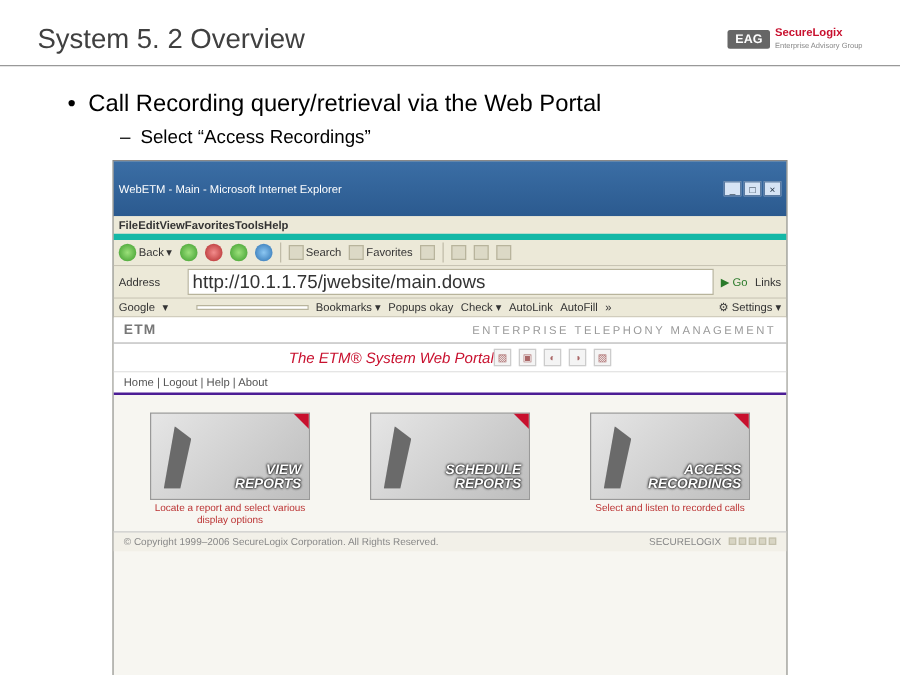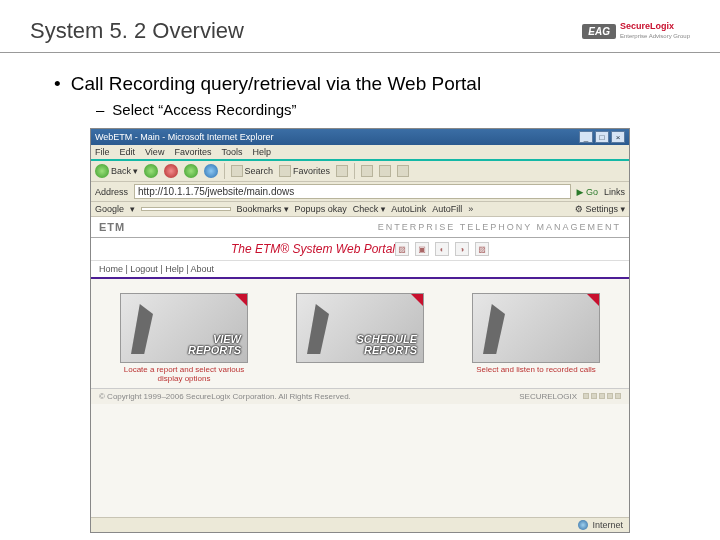--- a/index.html
+++ b/index.html
@@ -26,21 +26,20 @@
   .logo-eag {
     display: flex;
     align-items: center;
     gap: 4px;
   }
   .eag-badge {
     background: #666;
     color: #fff;
     font-size: 10px;
     font-weight: bold;
-    font-style: italic;
     padding: 2px 6px;
     border-radius: 2px;
   }
   .eag-text {
     font-size: 9px;
     line-height: 1;
   }
   .eag-secure { color: #c8102e; font-weight: bold; }
   .eag-sub { color: #888; font-size: 6px; }
   .content { padding: 20px 40px 0 40px; }
@@ -68,54 +67,54 @@
     background: #ece9d8;
     font-size: 9px;
     color: #333;
   }
   .titlebar {
     background: linear-gradient(#3b6ea5,#2b5a8f);
     color: #fff;
     display: flex;
     justify-content: space-between;
     align-items: center;
-    padding: 2px 4px;
+    padding: 16px 4px;
     font-size: 9px;
   }
   .win-btns { display: flex; gap: 2px; }
   .wbtn {
     width: 14px; height: 12px; background: #d6e4f5;
     border: 1px solid #5a7aa0; font-size: 8px;
     display: flex; align-items: center; justify-content: center;
     color: #234;
   }
   .menubar {
     background: #ece9d8;
     padding: 2px 4px;
-    display: flex; gap: 10px;
-    border-bottom: 2px solid #14b8a6;
-    font-size: 9px; color: #333;
+    display: flex; 
+    border-bottom: 5px solid #14b8a6;
+    font-size: 9px; color: #333; font-weight: bold;
   }
   .toolbar, .addrbar, .gbar {
     background: #ece9d8;
     border-bottom: 1px solid #c8c4b4;
     padding: 2px 4px;
     display: flex; align-items: center; gap: 6px;
     font-size: 9px;
   }
   .tb-btn { display: flex; align-items: center; gap: 2px; }
   .circ { width: 14px; height: 14px; border-radius: 50%; display:inline-block; }
   .c-green { background: radial-gradient(#9be07a,#3a9a2a); }
   .c-blue  { background: radial-gradient(#8cc7f2,#2a6fb0); }
   .c-red   { background: radial-gradient(#f28c8c,#b02a2a); }
   .sep { width:1px; height:16px; background:#c0bca8; }
   .sq-ico { width:12px; height:12px; background:#dcd9c6; border:1px solid #b8b49c; display:inline-block; }
   .addr-input {
     flex: 1; background: #fff; border: 1px solid #b8b49c;
-    padding: 1px 3px; font-size: 10px; color: #333;
+    padding: 1px 3px; font-size: 15px; color: #333; margin-left: 16px;
   }
   .go-btn { color:#2a7a2a; font-size:9px; }
   .page {
     background: #f7f6f1;
     min-height: 300px;
     position: relative;
   }
   .etm-hdr {
     border-bottom: 1px solid #aaa;
     padding: 4px 8px;
@@ -284,20 +283,21 @@
         </div>
         <div class="card">
           <div class="thumb">
               <span class="corner"></span>
             <div class="thumb-label"><span>SCHEDULE</span><br><span>REPORTS</span></div>
           </div>
         </div>
         <div class="card">
           <div class="thumb">
               <span class="corner"></span>
+            <div class="thumb-label"><span>ACCESS</span><br><span>RECORDINGS</span></div>
           </div>
           <div class="caption">Select and listen to recorded calls</div>
         </div>
       </div>
 
       <div class="foot">
         <span>© Copyright 1999–2006 SecureLogix Corporation. All Rights Reserved.</span>
         <span class="foot-right">
           <span>SECURELOGIX</span>
           <span class="tiny-squares">

